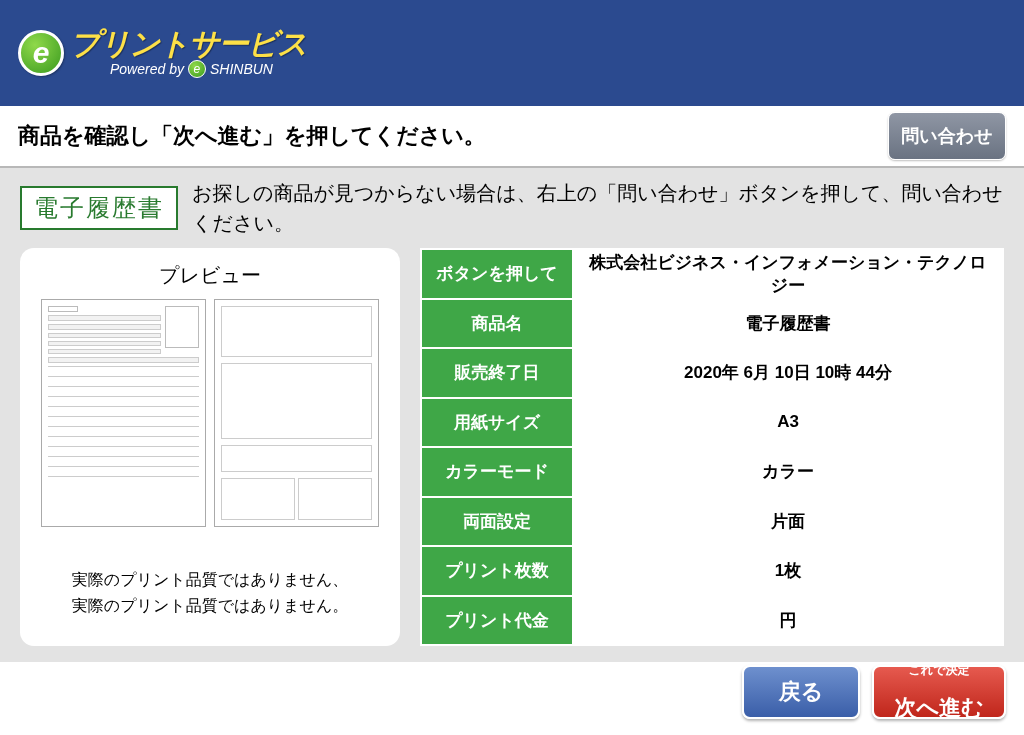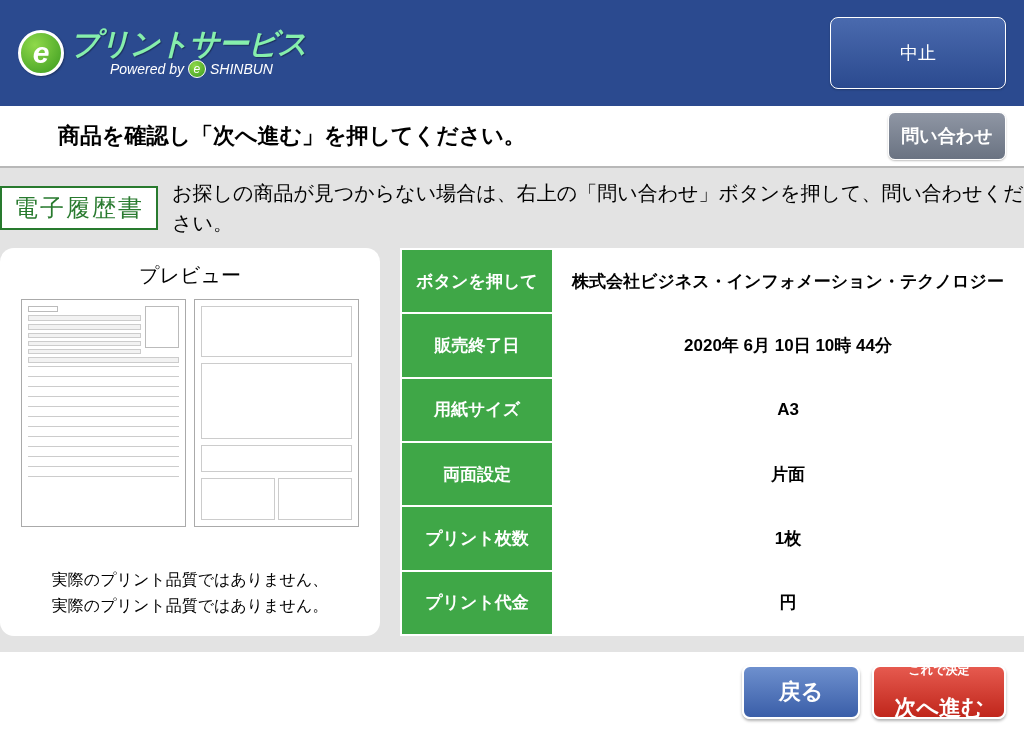--- a/index.html
+++ b/index.html
@@ -29,21 +29,21 @@
     background: radial-gradient(circle at 35% 30%, #8fd94a, #3a9a1f);
     display: flex; align-items: center; justify-content: center;
     font-style: italic; font-weight: bold; font-size: 30px;
     color: #fff;
     border: 3px solid #fff;
     box-shadow: 1px 1px 2px rgba(0,0,0,.3);
   }
   .logo-text { display: flex; flex-direction: column; }
   .logo-main {
     font-size: 30px;
-    color: #86efac;
+    color: #fde047;
     font-weight: bold;
     font-style: italic;
     text-shadow: 1px 1px 1px rgba(0,0,0,.35);
     line-height: 1.05;
     letter-spacing: -1px;
   }
   .logo-sub {
     font-size: 14px;
     color: #fff;
     font-style: italic;
@@ -70,37 +70,36 @@
     box-shadow: 0 1px 2px rgba(0,0,0,.25);
   }
   .btn-cancel { width: 176px; height: 72px; }
   .instruction-bar {
     height: 60px;
     display: flex;
     align-items: center;
     justify-content: space-between;
     padding: 17px 18px;
     background: #fff;
-    margin-left: 40px;
   }
   .instruction-text { font-size: 22px; font-weight: bold; }
   .btn-inquiry {
     width: 118px; height: 48px;
     background: linear-gradient(#8f96a4, #6a7382);
     border: 1px solid #fff;
     border-radius: 7px;
     color: #fff; font-size: 18px; font-weight: bold;
     display: flex; align-items: center; justify-content: center;
     cursor: pointer;
     box-shadow: 0 1px 2px rgba(0,0,0,.25);
   }
   .gray-panel {
     background: #e3e3e3;
     border-top: 2px solid #b8b8b8;
-    padding: 10px 0 16px;
+    padding: 10px 20px 16px;
   }
   .top-row {
     display: flex;
     align-items: center;
     gap: 14px;
     margin-bottom: 10px;
   }
   .product-tag {
     background: #fff;
     border: 2px solid #287a2e;
@@ -216,23 +215,20 @@
   <div class="logo-box">
     <div class="logo-e">e</div>
     <div class="logo-text">
       <div class="logo-main">プリントサービス</div>
       <div class="logo-sub">
         <span>Powered by</span>
         <span class="logo-sub-e">e</span>
         <span>SHINBUN</span>
       </div>
     </div>
-  </div>
-  <div class="btn btn-cancel">
-    <span>中止</span>
   </div>
 </div>
 
 <div class="instruction-bar">
   <div class="instruction-text">商品を確認し「次へ進む」を押してください。</div>
   <div class="btn-inquiry">
     <span>問い合わせ</span>
   </div>
 </div>
 
@@ -296,26 +292,34 @@
       </div>
     </div>
 
     <table class="detail-table">
       <tbody id="detail-body">
           <tr>
             <td class="label">ボタンを押して</td>
             <td class="value">株式会社ビジネス・インフォメーション・テクノロジー</td>
           </tr>
           <tr>
+            <td class="label">商品名</td>
+            <td class="value">電子履歴書</td>
+          </tr>
+          <tr>
             <td class="label">販売終了日</td>
             <td class="value">2020年 6月 10日 10時 44分</td>
           </tr>
           <tr>
             <td class="label">用紙サイズ</td>
             <td class="value">A3</td>
+          </tr>
+          <tr>
+            <td class="label">カラーモード</td>
+            <td class="value">カラー</td>
           </tr>
           <tr>
             <td class="label">両面設定</td>
             <td class="value">片面</td>
           </tr>
           <tr>
             <td class="label">プリント枚数</td>
             <td class="value">1枚</td>
           </tr>
           <tr>

